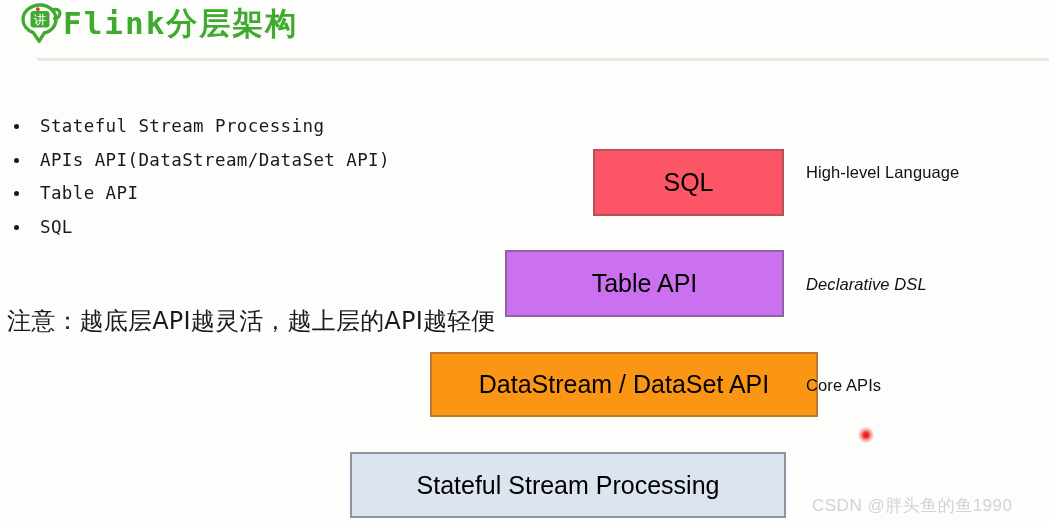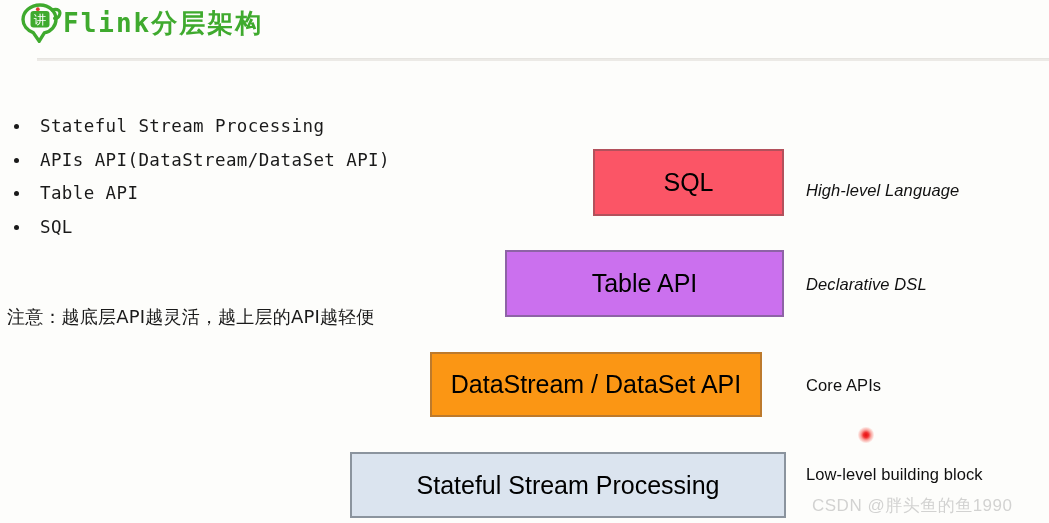--- a/index.html
+++ b/index.html
@@ -24,21 +24,21 @@
   .logo-mark {
     position: absolute;
     left: 20px; top: 3px;
     width: 42px; height: 40px;
   }
   .logo-mark svg { display: block; }
   .slide-title {
     position: absolute;
     left: 63px; top: 2px;
     font-family: "DejaVu Sans Mono", "Liberation Mono", monospace;
-    font-size: 26px;
+    font-size: 31px;
     font-weight: bold;
     letter-spacing: 2px;
     color: #3faa2e;
     white-space: nowrap;
     line-height: 42px;
   }
   .header-divider {
     position: absolute;
     left: 37px; top: 58px;
     width: 1012px; height: 2px;
@@ -70,21 +70,21 @@
     width: 5px; height: 5px;
     border-radius: 50%;
     background: #1a1a1a;
   }
 
   
   .note {
     position: absolute;
     left: 7px; top: 305px;
     font-family: "DejaVu Sans", "Liberation Sans", sans-serif;
-    font-size: 18px;
+    font-size: 24px;
     color: #1a1a1a;
     white-space: nowrap;
     letter-spacing: 0.2px;
   }
 
   
   .layer {
     position: absolute;
     box-sizing: border-box;
     display: flex;
@@ -103,21 +103,21 @@
   }
   .layer-table {
     left: 505px; top: 250px;
     width: 279px; height: 67px;
     background: #cb70ee;
     border: 2px solid #8e63a6;
     font-size: 25px;
   }
   .layer-core {
     left: 430px; top: 352px;
-    width: 332px; height: 65px;
+    width: 388px; height: 65px;
     background: #fb9614;
     border: 2px solid #bd7a2c;
     font-size: 25px;
   }
   .layer-base {
     left: 350px; top: 452px;
     width: 436px; height: 66px;
     background: #dbe4ef;
     border: 2px solid #8b949e;
     font-size: 25px;
@@ -125,21 +125,21 @@
 
   
   .caption {
     position: absolute;
     font-family: "Liberation Sans", sans-serif;
     font-size: 16.5px;
     color: #101010;
     white-space: nowrap;
     letter-spacing: 0.1px;
   }
-  .caption-sql   { left: 806px; top: 181px; font-style: italic; }
+  .caption-sql   { left: 806px; top: 163px; }
   .caption-table { left: 806px; top: 275px; font-style: italic; }
   .caption-core  { left: 806px; top: 376px; }
   .caption-base  { left: 806px; top: 462px; line-height: 25px; }
 
   
   .laser-dot {
     position: absolute;
     left: 858px; top: 427px;
     width: 16px; height: 16px;
     border-radius: 50%;
@@ -212,18 +212,17 @@
 <div class="caption caption-sql">High-level Language</div>
 
 <div class="layer layer-table">Table API</div>
 <div class="caption caption-table">Declarative DSL</div>
 
 <div class="layer layer-core">DataStream / DataSet API</div>
 <div class="caption caption-core">Core APIs</div>
 
 <div class="layer layer-base">Stateful Stream Processing</div>
 <div class="caption caption-base">
-  <div>Low-level building block</div>
 </div>
 
 <div class="laser-dot"></div>
 
 <div class="watermark">CSDN @胖头鱼的鱼1990</div>
 
 </body></html>

